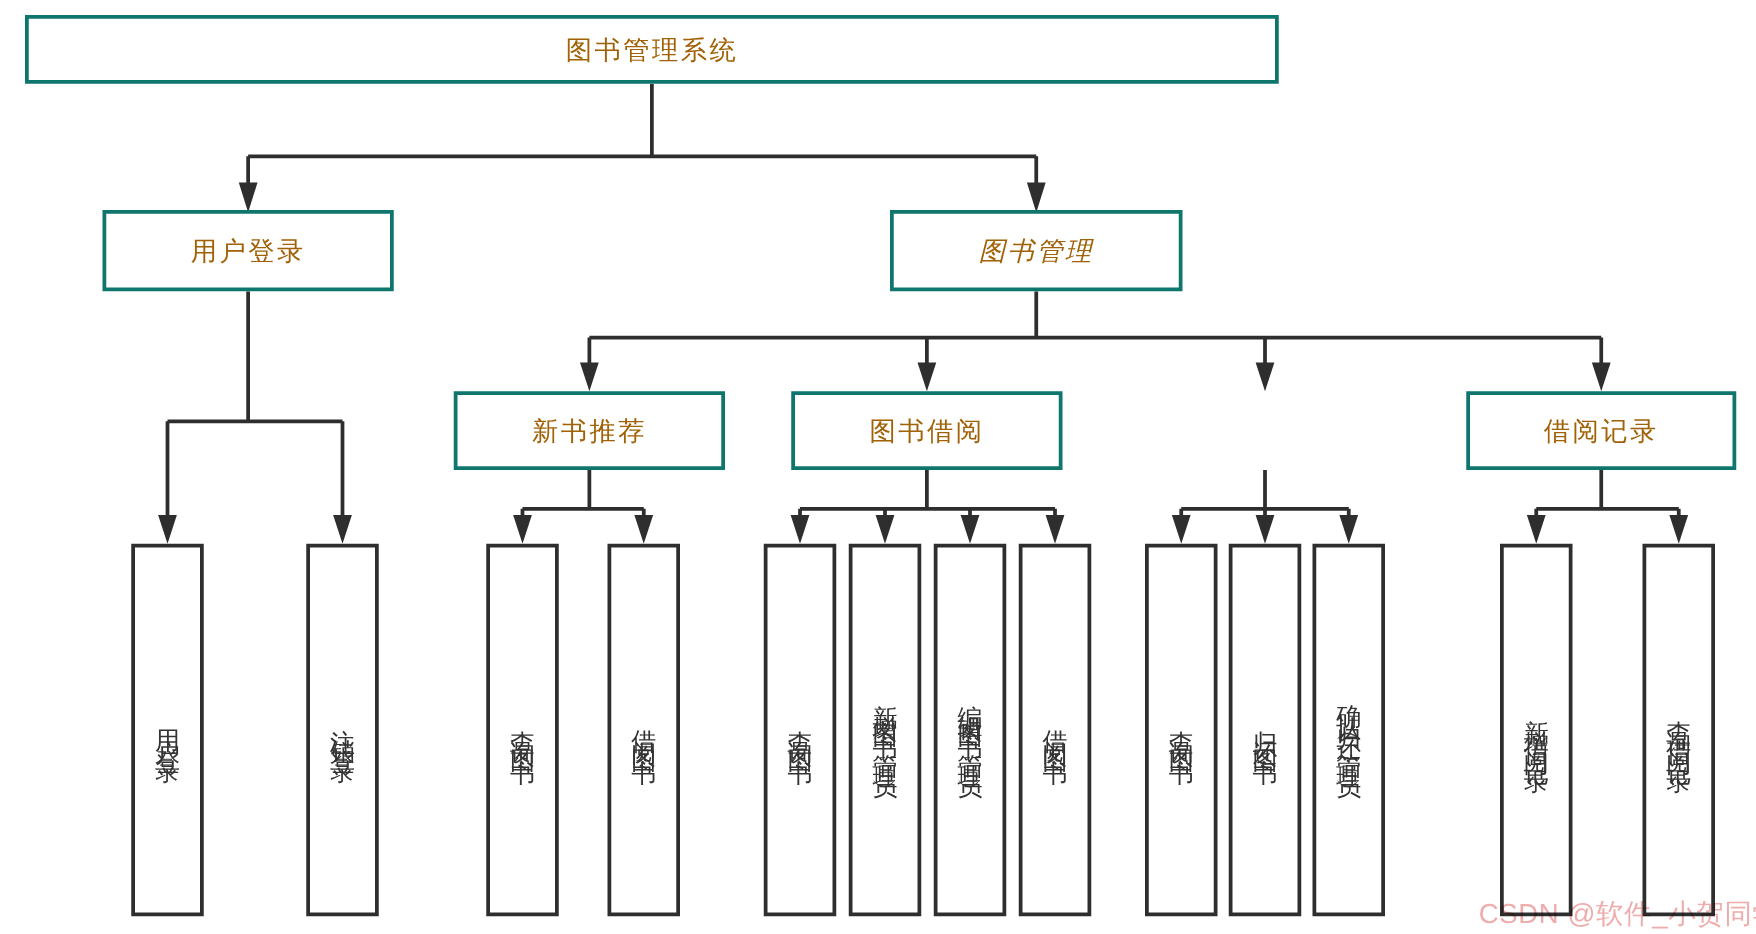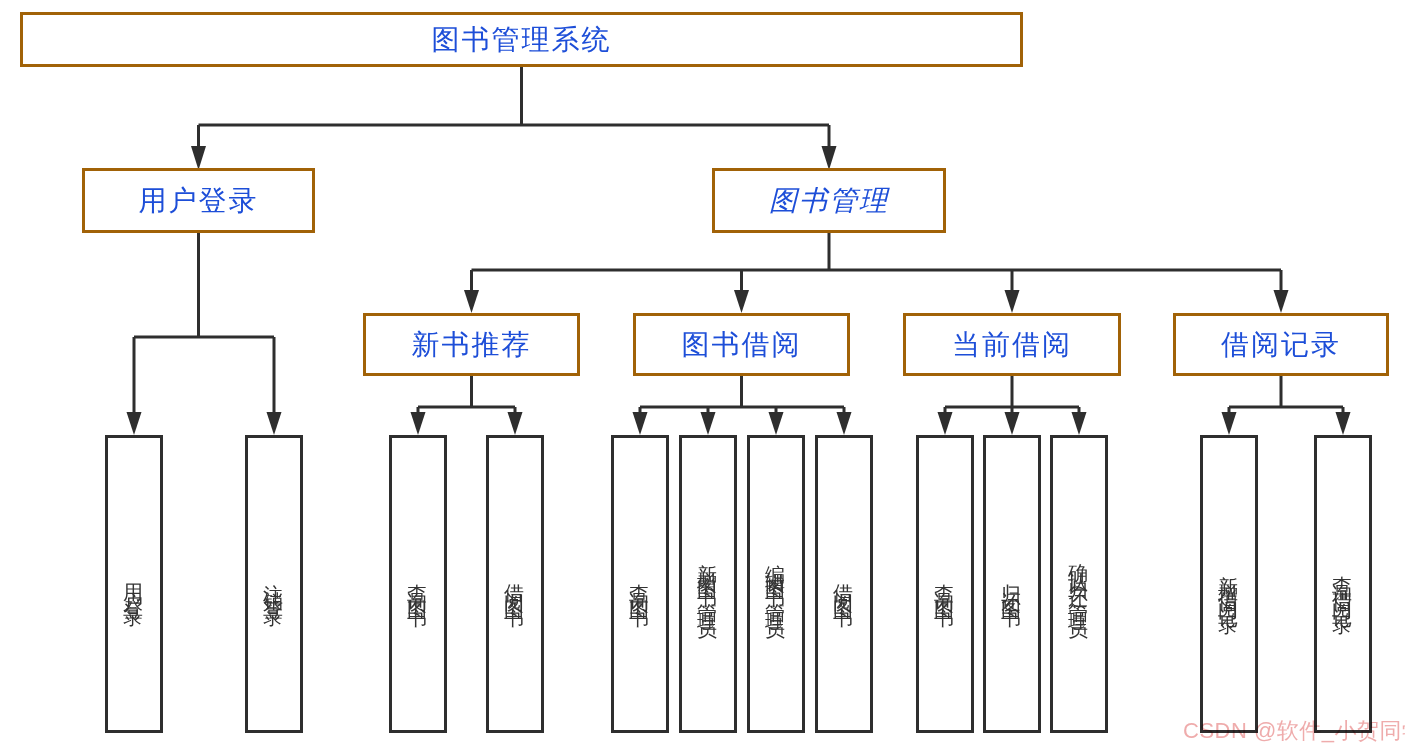--- a/index.html
+++ b/index.html
@@ -23,27 +23,27 @@
     stroke-width: 3;
   }
   svg.connectors polygon {
     fill: #2e2e2e;
     stroke: none;
   }
   .hnode {
     position: absolute;
     box-sizing: border-box;
     background: #ffffff;
-    border: 3px solid #a16207;
+    border: 3px solid #0f766e;
     display: flex;
     align-items: center;
     justify-content: center;
-    font-size: 28px;
+    font-size: 21px;
     letter-spacing: 2px;
-    color: #1d4ed8;
+    color: #a16207;
     z-index: 1;
   }
   .vnode {
     position: absolute;
     box-sizing: border-box;
     width: 58px;
     height: 298px;
     top: 435px;
     background: #ffffff;
     border: 3px solid #2e2e2e;
@@ -124,21 +124,20 @@
     </g>
   </svg>
 
   <div class="hnode" style="left:20px; top:12px; width:1003px; height:55px;">图书管理系统</div>
 
   <div class="hnode" style="left:82px; top:168px; width:233px; height:65px;">用户登录</div>
   <div class="hnode" style="left:712px; top:168px; width:234px; height:65px;font-style:italic;">图书管理</div>
 
   <div class="hnode" style="left:363px; top:313px; width:217px; height:63px;">新书推荐</div>
   <div class="hnode" style="left:633px; top:313px; width:217px; height:63px;">图书借阅</div>
-  <div class="hnode" style="left:903px; top:313px; width:218px; height:63px;">当前借阅</div>
   <div class="hnode" style="left:1173px; top:313px; width:216px; height:63px;">借阅记录</div>
 
   <div class="vnode" style="left:105px;">用户登录</div>
   <div class="vnode" style="left:245px;">注销登录</div>
   <div class="vnode" style="left:389px;">查询图书</div>
   <div class="vnode" style="left:486px;">借阅图书</div>
   <div class="vnode" style="left:611px;">查询图书</div>
   <div class="vnode" style="left:679px;">新增图书（管理员）</div>
   <div class="vnode" style="left:747px;">编辑图书（管理员）</div>
   <div class="vnode" style="left:815px;">借阅图书</div>

